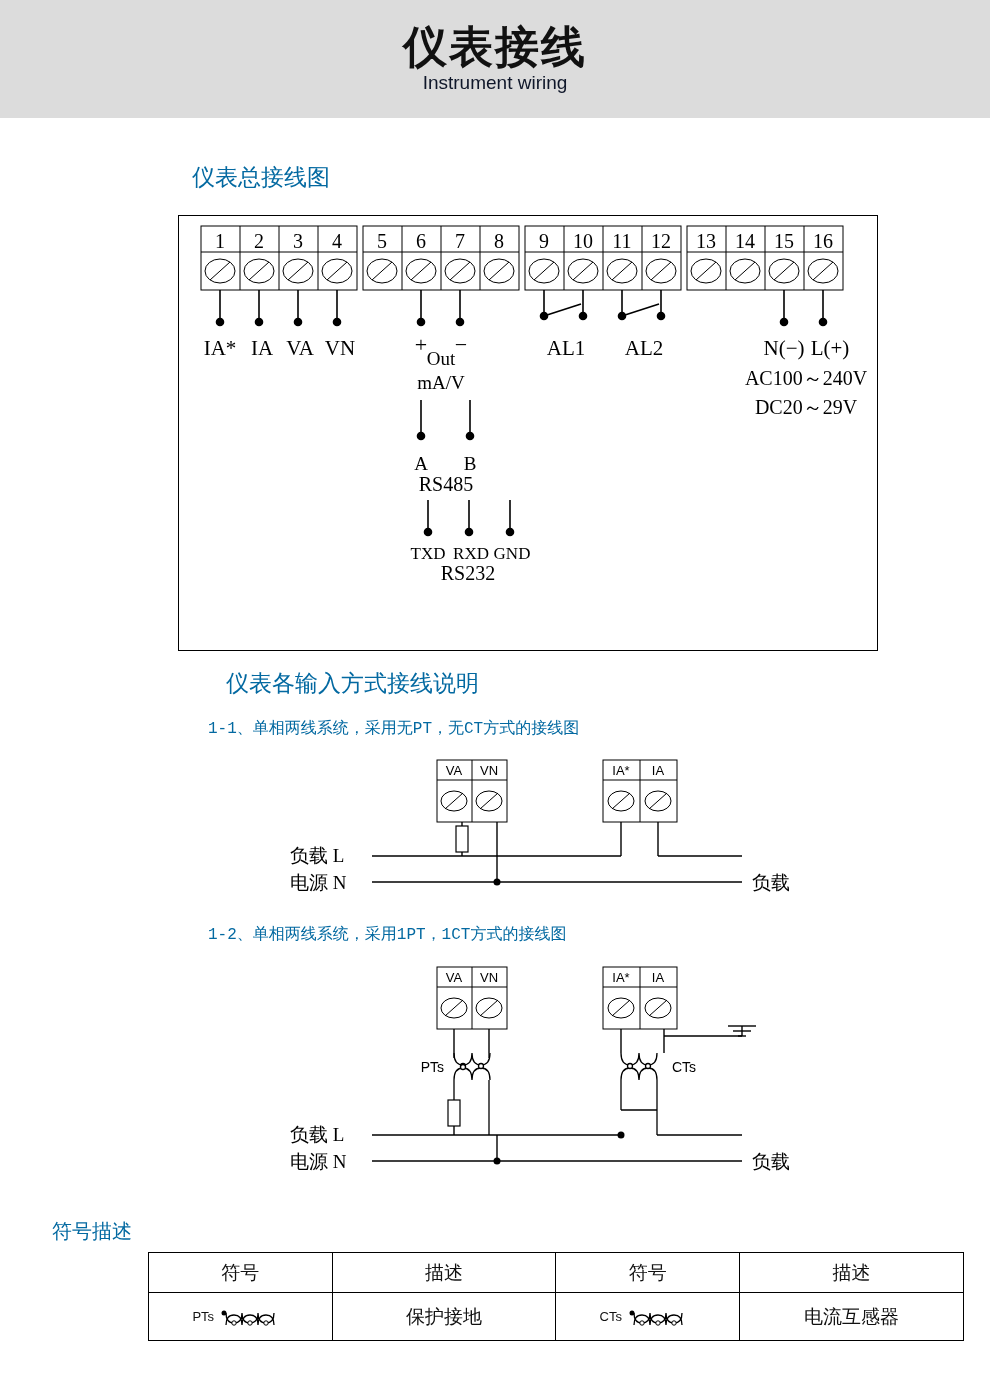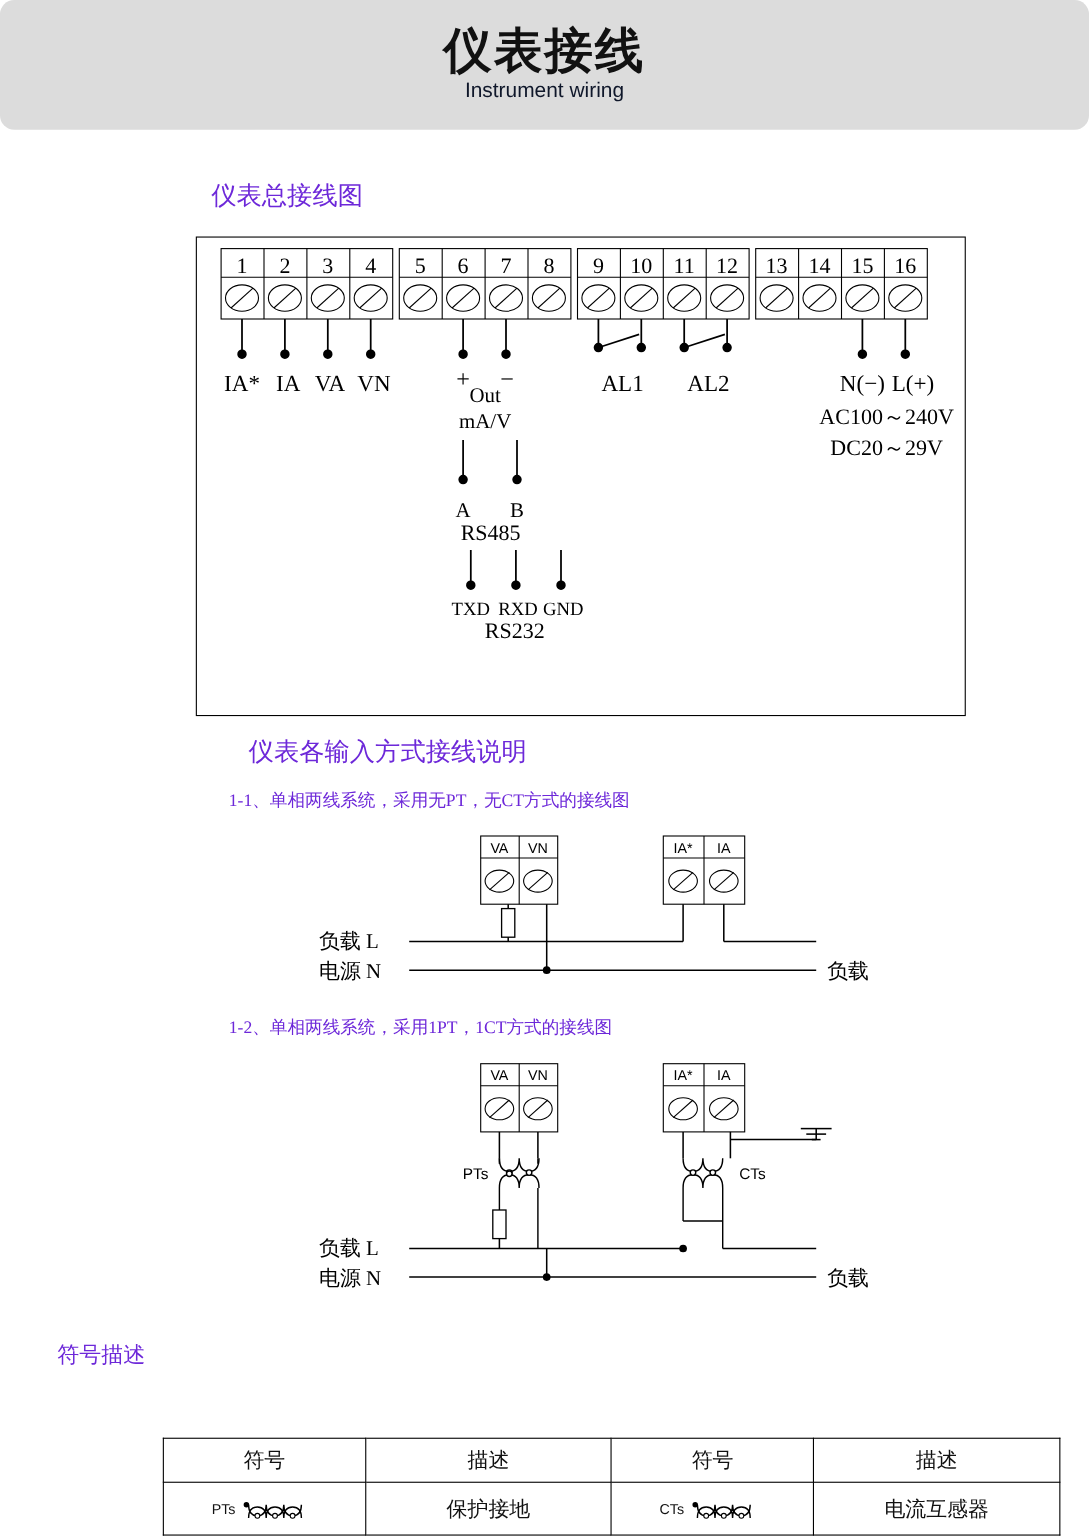--- a/index.html
+++ b/index.html
@@ -9,41 +9,41 @@
     background: #ffffff;
     font-family: "Liberation Serif", serif;
     color: #111;
     position: relative;
     overflow: hidden;
   }
   .header {
     width: 990px; height: 118px;
     background: #dcdcdc;
     display: flex; flex-direction: column;
-    align-items: center; justify-content: center; border-radius: 13px;
+    align-items: center; justify-content: center;
   }
   .header .cn {
     font-family: "Liberation Sans", sans-serif;
     font-weight: bold;
     font-size: 44px;
     letter-spacing: 2px;
     line-height: 1.05;
     color: #111;
   }
   .header .en {
     font-family: "Liberation Sans", sans-serif;
     font-size: 19px;
     color: #0f172a;
     margin-top: 2px;
   }
 
   .section-title {
-    font-family: Liberation Serif, serif;
+    font-family: Liberation Mono, monospace;
     font-size: 23px;
-    color: #6d28d9;
+    color: #0369a1;
   }
 
   #t1 { position:absolute; left:192px; top:162px; }
   #t2 { position:absolute; left:226px; top:668px; }
   #t3 { position:absolute; left:208px; top:718px; font-size:16px; }
   #t4 { position:absolute; left:208px; top:924px; font-size:16px; }
   #t5 { position:absolute; left:52px; top:1218px; font-size:20px; }
 
   .box-main {
     position: absolute;
@@ -52,21 +52,21 @@
     border: 1px solid #000;
     background: #fff;
   }
 
   svg { display:block; }
   .svgabs { position:absolute; left:0; top:0; }
 
   
   .symtable {
     position:absolute;
-    left: 148px; top: 1307px;
+    left: 148px; top: 1252px;
     width: 816px;
     border-collapse: collapse;
     font-family: "Liberation Serif", serif;
     font-size: 19px;
   }
   .symtable td, .symtable th {
     border: 1px solid #000;
     text-align: center;
     vertical-align: middle;
     padding: 0;

